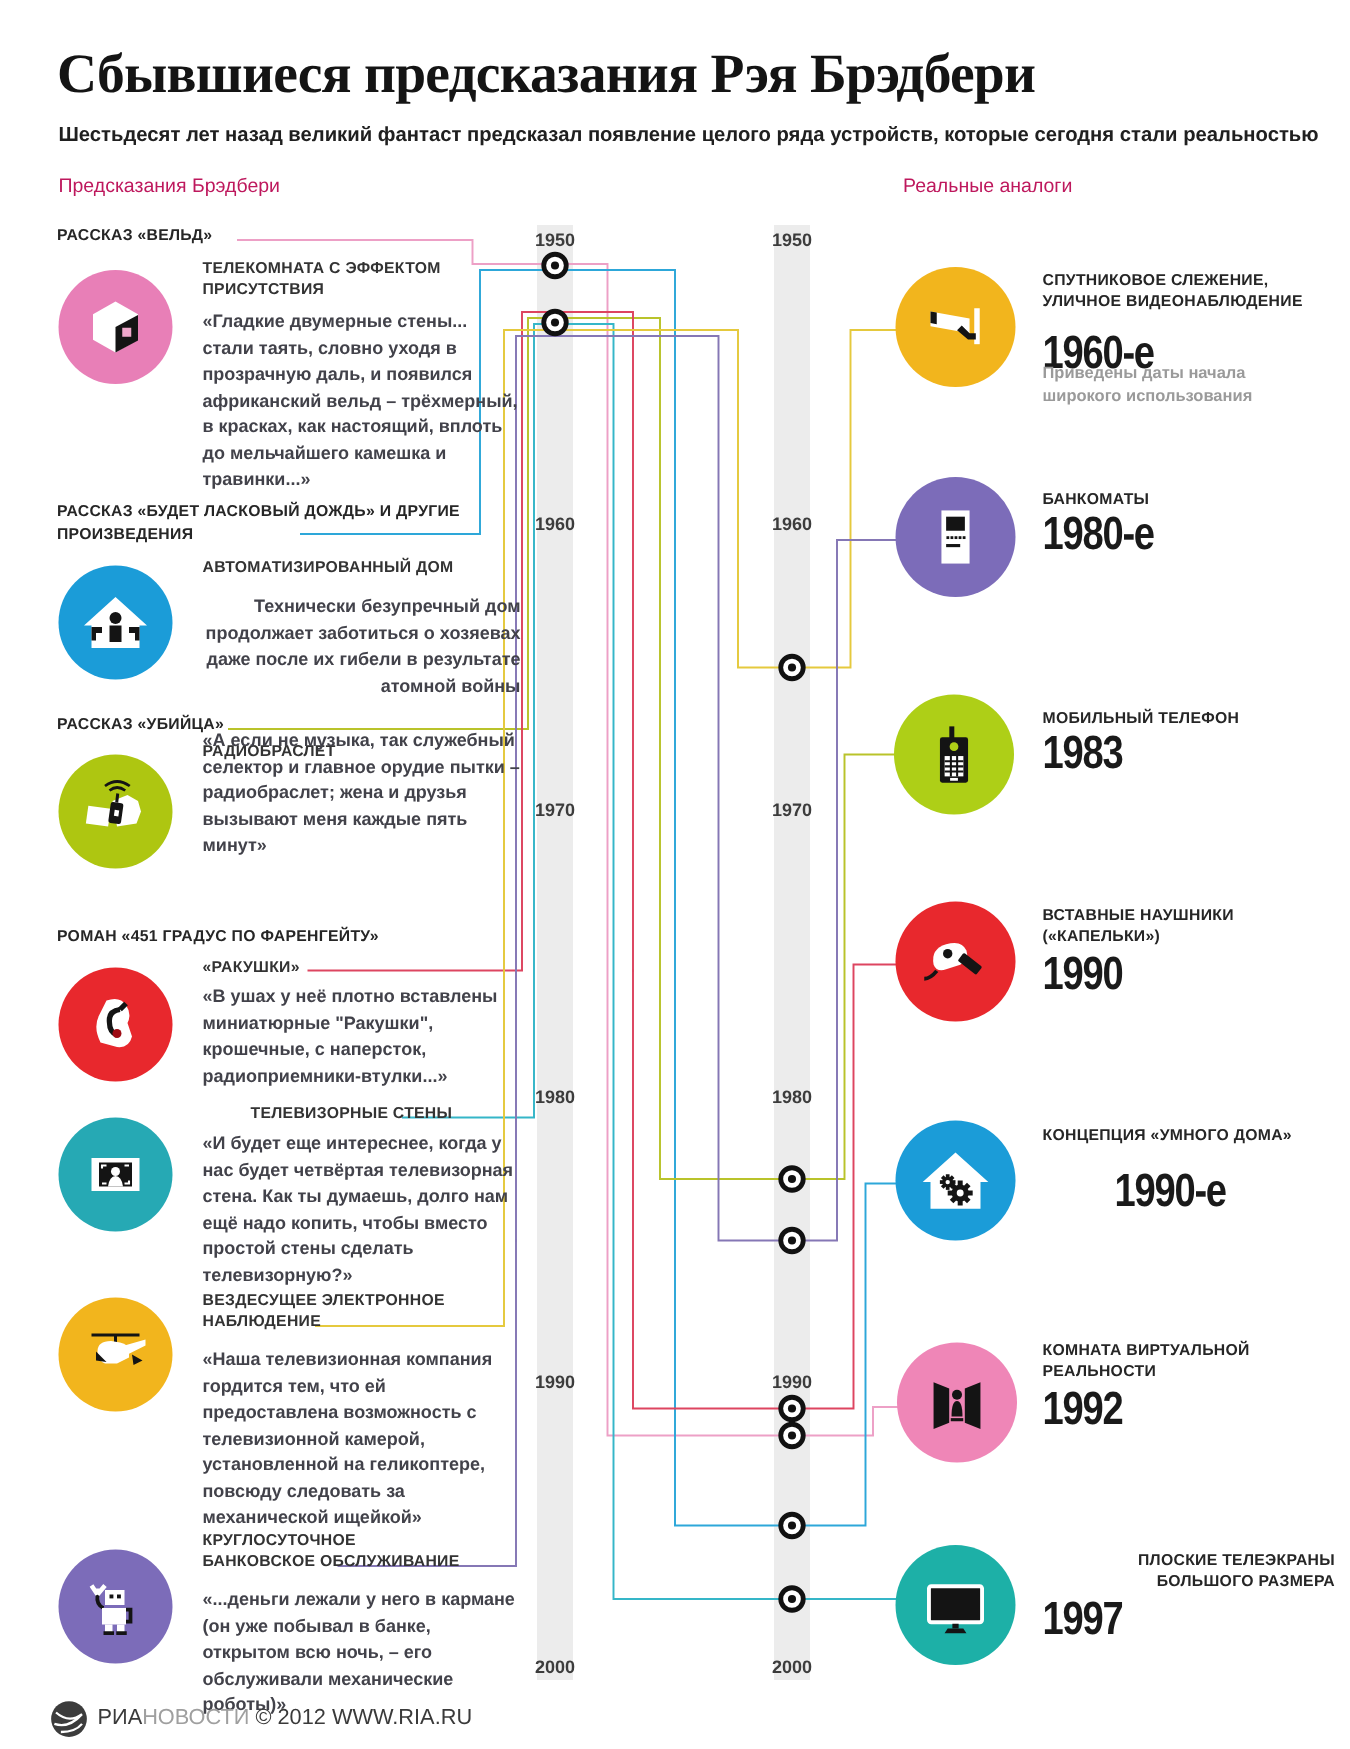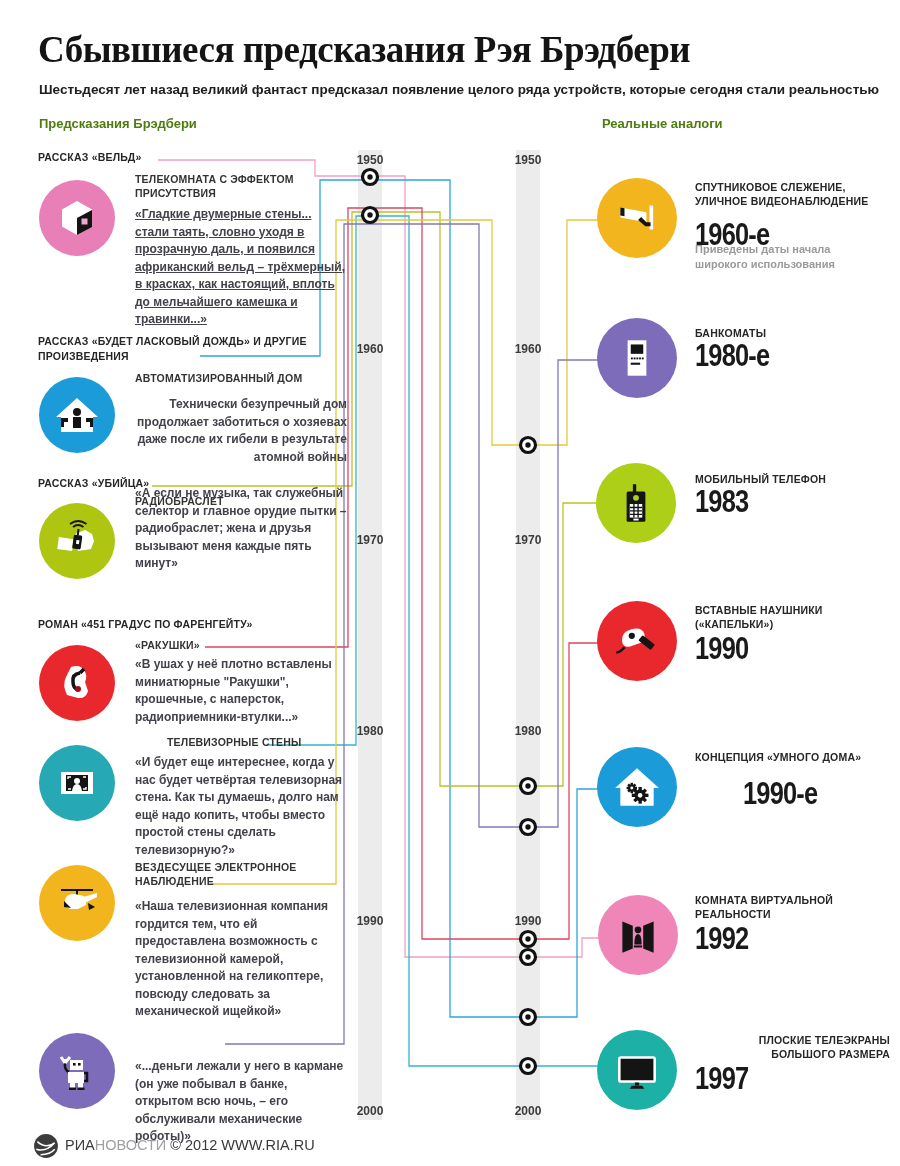--- a/index.html
+++ b/index.html
@@ -2,21 +2,21 @@
 <html><head>
 <meta charset="utf-8">
 <style>
   html,body{margin:0;padding:0;background:#fff;}
   #stage{position:relative;width:900px;height:1166px;background:#fff;overflow:hidden;
          font-family:"Liberation Sans","DejaVu Sans",sans-serif;}
   .abs{position:absolute;}
   .main-title{font-family:"Liberation Serif","DejaVu Serif",serif;font-weight:bold;
               font-size:37px;color:#141414;letter-spacing:-.5px;white-space:nowrap;}
   .subtitle{font-size:13.5px;font-weight:bold;color:#202020;white-space:nowrap;}
-  .colhead{font-size:13px;font-weight:bold;color:#4d7c0f;}
+  .colhead{font-size:13px;font-weight:normal;color:#be185d;}
   .cat{font-size:10.5px;font-weight:bold;color:#262626;line-height:15px;letter-spacing:.2px;}
   .ptitle{font-size:10.5px;font-weight:bold;color:#333;line-height:14px;letter-spacing:.2px;}
   .quote{font-size:12px;font-weight:bold;color:#42424a;line-height:17.5px;}
   .rtitle{font-size:10.5px;font-weight:bold;color:#262626;line-height:14px;letter-spacing:.2px;}
   .ryear{font-size:31px;font-weight:bold;color:#1a1a1a;letter-spacing:-1px;
          display:inline-block;transform:scaleX(.82);transform-origin:left bottom;white-space:nowrap;}
   .rnote{font-size:11px;font-weight:bold;color:#9a9a9a;line-height:15px;}
   .circle{position:absolute;border-radius:50%;display:flex;align-items:center;justify-content:center;}
   .c76{width:76px;height:76px;}
   .c80{width:80px;height:80px;}
@@ -106,21 +106,21 @@
   <div class="circle c76" style="left: 39px; top: 180px; background-color: rgb(232, 127, 183);">
     <span>
       <svg width="48" height="48" viewBox="0 0 48 48">
         <polygon points="24,7 39,15.5 39,32.5 24,41 9,32.5 9,15.5" fill="#fff"></polygon>
         <polygon points="24,24 39,16 39,33 24,41" fill="#141414"></polygon>
         <rect x="28.5" y="24.5" width="6" height="6" fill="#f0a8cc"></rect>
       </svg>
     </span>
   </div>
   <div class="abs ptitle" style="left:135px;top:172px;width:185px;">ТЕЛЕКОМНАТА С ЭФФЕКТОМ ПРИСУТСТВИЯ</div>
-  <div class="abs quote" style="left:135px;top:206px;width:212px;text-decoration:underline;">«Гладкие двумерные стены... стали таять, словно уходя в прозрачную даль, и появился африканский вельд – трёхмерный, в красках, как настоящий, вплоть до мельчайшего камешка и травинки...»</div>
+  <div class="abs quote" style="left:135px;top:206px;width:212px;">«Гладкие двумерные стены... стали таять, словно уходя в прозрачную даль, и появился африканский вельд – трёхмерный, в красках, как настоящий, вплоть до мельчайшего камешка и травинки...»</div>
 
   <div class="abs cat" style="left:38px;top:334px;width:280px;">РАССКАЗ «БУДЕТ ЛАСКОВЫЙ ДОЖДЬ» И ДРУГИЕ ПРОИЗВЕДЕНИЯ</div>
   <div class="circle c76" style="left: 39px; top: 377px; background-color: rgb(27, 156, 216);">
     <span>
       <svg width="48" height="48" viewBox="0 0 48 48">
         <polygon points="24,7 45,26 40,26 40,41 8,41 8,26 3,26" fill="#fff"></polygon>
         <circle cx="24" cy="21" r="4" fill="#141414"></circle>
         <rect x="20" y="26" width="8" height="11" fill="#141414"></rect>
         <path d="M8 27 h7 v4 h-4 v5 h-3 z" fill="#141414"></path>
         <path d="M40 27 h-7 v4 h4 v5 h3 z" fill="#141414"></path>
@@ -200,20 +200,21 @@
         <rect x="25" y="16" width="2.6" height="2.6" fill="#141414"></rect>
         <rect x="15" y="25" width="16" height="11" fill="#fff"></rect>
         <path d="M31 26 h3 v8 h-3" stroke="#141414" stroke-width="2.5" fill="none"></path>
         <rect x="17" y="36" width="5" height="5" fill="#fff"></rect>
         <rect x="25" y="36" width="5" height="5" fill="#fff"></rect>
         <rect x="16" y="40.5" width="7" height="2.5" fill="#141414"></rect>
         <rect x="24.5" y="40.5" width="7" height="2.5" fill="#141414"></rect>
       </svg>
     </span>
   </div>
+  <div class="abs ptitle" style="left:135px;top:1020px;width:180px;">КРУГЛОСУТОЧНОЕ БАНКОВСКОЕ ОБСЛУЖИВАНИЕ</div>
   <div class="abs quote" style="left:135px;top:1058px;width:212px;">«...деньги лежали у него в кармане (он уже побывал в банке, открытом всю ночь, – его обслуживали механические роботы)»</div>
 
   <div class="circle c80" style="left: 597px; top: 178px; background-color: rgb(242, 181, 29);">
     <span>
       <svg width="50" height="50" viewBox="0 0 48 48">
         <rect x="36" y="12" width="3.5" height="23" fill="#fff"></rect>
         <polygon points="8,14 33,18.5 33,28 8,23.5" fill="#fff"></polygon>
         <polygon points="8,14 12,14.7 12,22.2 8,21.5" fill="#141414"></polygon>
         <path d="M25 26 l7 6 h5 v-4 h-4 l-5 -5 z" fill="#141414"></path>
       </svg>

